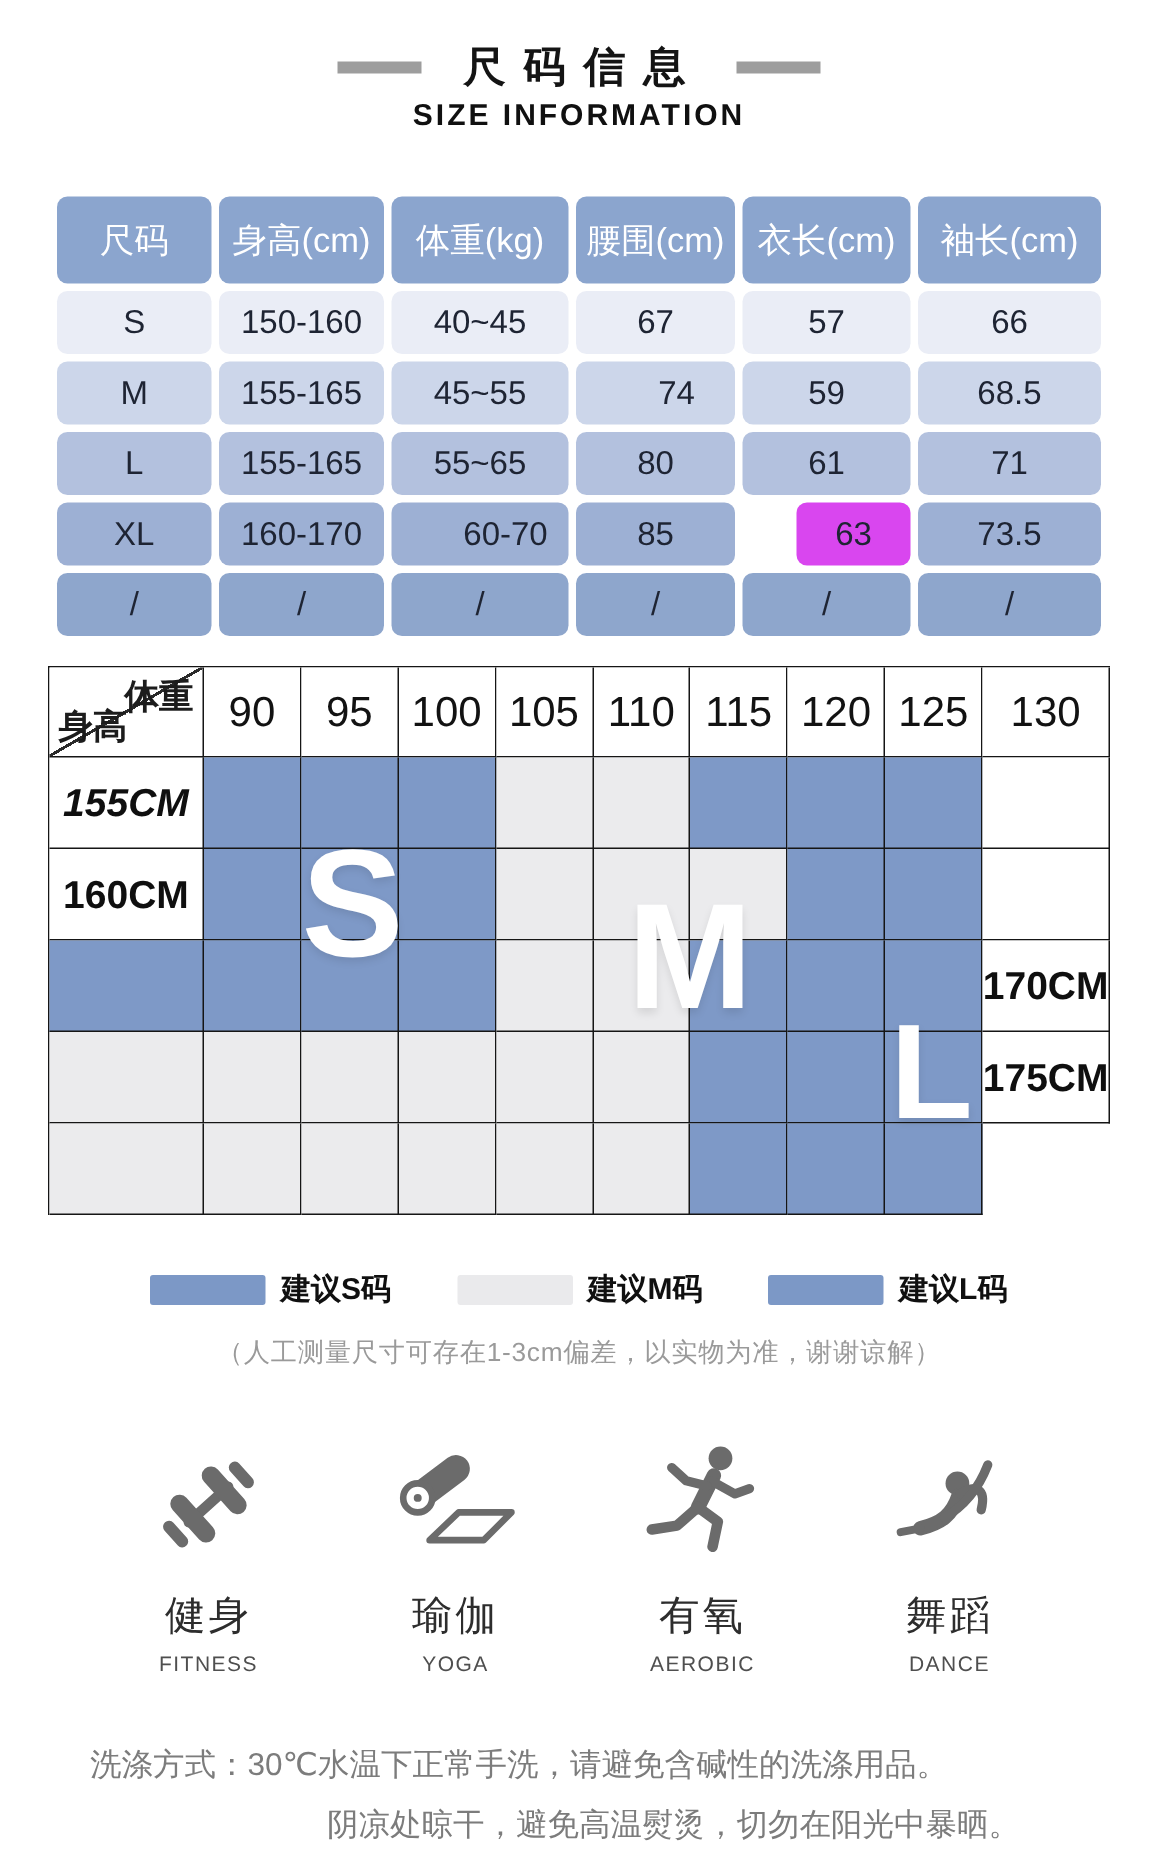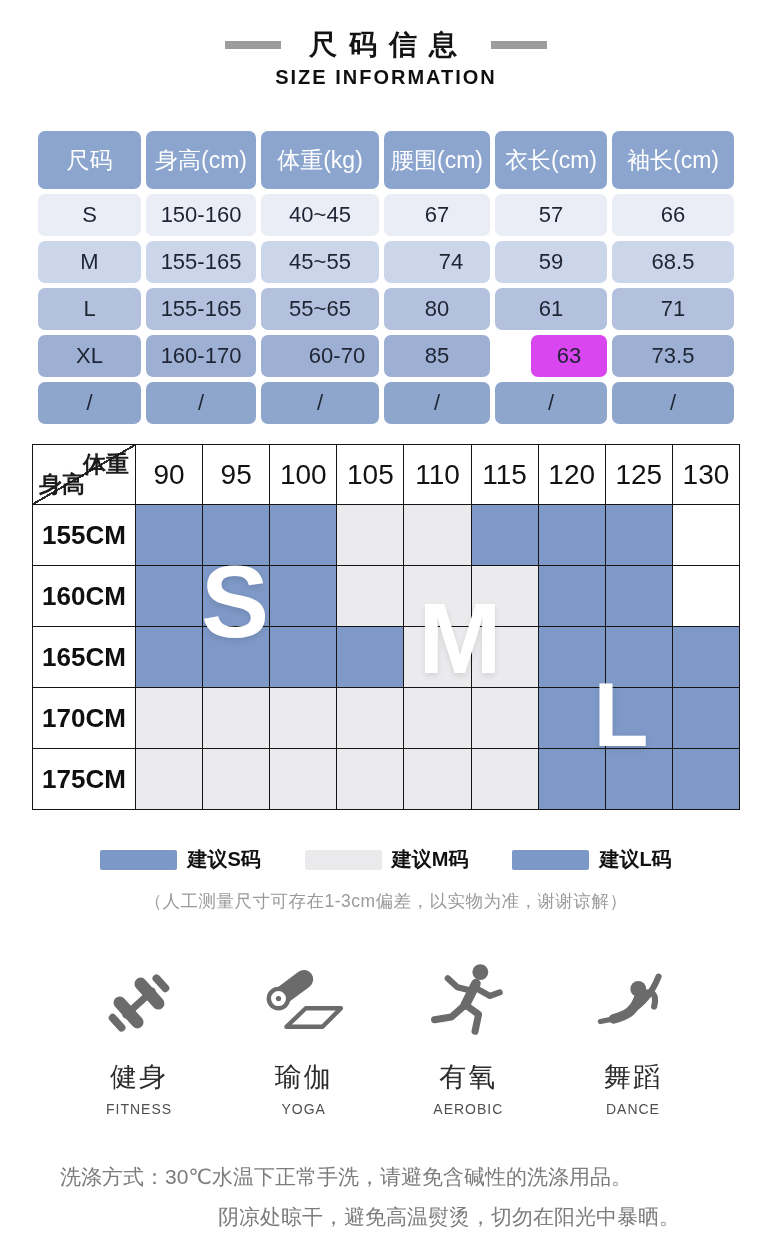--- a/index.html
+++ b/index.html
@@ -112,41 +112,40 @@
         </div>
         <div class="hw-cell hw-weight-header" style="background: rgb(255, 255, 255);">90</div>
         <div class="hw-cell hw-weight-header" style="background: rgb(255, 255, 255);">95</div>
         <div class="hw-cell hw-weight-header" style="background: rgb(255, 255, 255);">100</div>
         <div class="hw-cell hw-weight-header" style="background: rgb(255, 255, 255);">105</div>
         <div class="hw-cell hw-weight-header" style="background: rgb(255, 255, 255);">110</div>
         <div class="hw-cell hw-weight-header" style="background: rgb(255, 255, 255);">115</div>
         <div class="hw-cell hw-weight-header" style="background: rgb(255, 255, 255);">120</div>
         <div class="hw-cell hw-weight-header" style="background: rgb(255, 255, 255);">125</div>
         <div class="hw-cell hw-weight-header" style="background: rgb(255, 255, 255);">130</div>
-        <div class="hw-cell hw-height-label" style="background: rgb(255, 255, 255);">155CM</div>
+        <div class="hw-cell hw-height-label" style="background: rgb(255, 255, 255); font-style: italic;">155CM</div>
         <div class="hw-cell" style="background: rgb(126, 153, 199);"></div>
         <div class="hw-cell" style="background: rgb(126, 153, 199);"></div>
         <div class="hw-cell" style="background: rgb(126, 153, 199);"></div>
         <div class="hw-cell" style="background: rgb(235, 235, 237);"></div>
         <div class="hw-cell" style="background: rgb(235, 235, 237);"></div>
         <div class="hw-cell" style="background: rgb(126, 153, 199);"></div>
         <div class="hw-cell" style="background: rgb(126, 153, 199);"></div>
         <div class="hw-cell" style="background: rgb(126, 153, 199);"></div>
         <div class="hw-cell" style="background: rgb(255, 255, 255);"></div>
         <div class="hw-cell hw-height-label" style="background: rgb(255, 255, 255);">160CM</div>
         <div class="hw-cell" style="background: rgb(126, 153, 199);"></div>
         <div class="hw-cell" style="background: rgb(126, 153, 199);"></div>
         <div class="hw-cell" style="background: rgb(126, 153, 199);"></div>
         <div class="hw-cell" style="background: rgb(235, 235, 237);"></div>
         <div class="hw-cell" style="background: rgb(235, 235, 237);"></div>
         <div class="hw-cell" style="background: rgb(235, 235, 237);"></div>
         <div class="hw-cell" style="background: rgb(126, 153, 199);"></div>
         <div class="hw-cell" style="background: rgb(126, 153, 199);"></div>
         <div class="hw-cell" style="background: rgb(255, 255, 255);"></div>
-        <div class="hw-cell hw-height-label" style="background: rgb(255, 255, 255);">165CM</div>
         <div class="hw-cell" style="background: rgb(126, 153, 199);"></div>
         <div class="hw-cell" style="background: rgb(126, 153, 199);"></div>
         <div class="hw-cell" style="background: rgb(126, 153, 199);"></div>
         <div class="hw-cell" style="background: rgb(126, 153, 199);"></div>
         <div class="hw-cell" style="background: rgb(235, 235, 237);"></div>
         <div class="hw-cell" style="background: rgb(235, 235, 237);"></div>
         <div class="hw-cell" style="background: rgb(126, 153, 199);"></div>
         <div class="hw-cell" style="background: rgb(126, 153, 199);"></div>
         <div class="hw-cell" style="background: rgb(126, 153, 199);"></div>
         <div class="hw-cell hw-height-label" style="background: rgb(255, 255, 255);">170CM</div>

